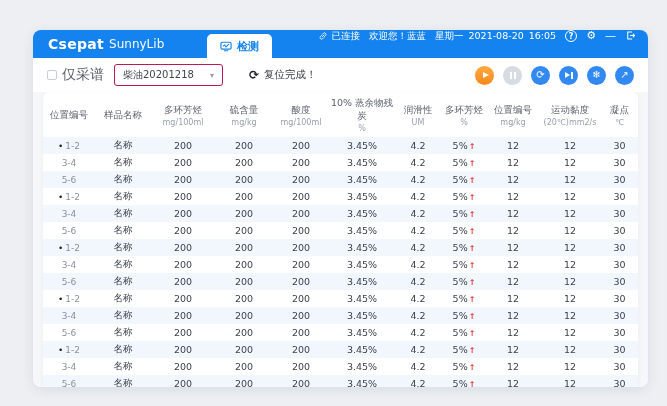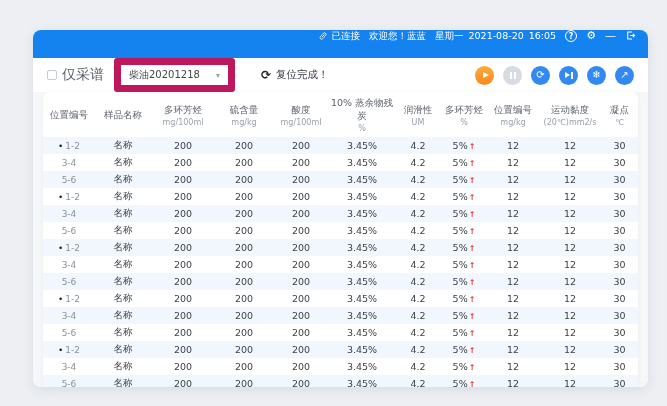--- a/index.html
+++ b/index.html
@@ -25,21 +25,21 @@
   .conn { display:flex; align-items:center; gap:4px; }
   .datetime { display:flex; gap:5px; }
   .help-circle { width:12px; height:12px; border:1px solid #fff; border-radius:50%;
                  font-size:8px; display:flex; align-items:center; justify-content:center; font-weight:700; }
   .bar-ico { font-size:11px; line-height:1; cursor:pointer; }
 
   
   .toolbar { height:34px; display:flex; align-items:center; padding:0 14px; background:#fff; }
   .checkbox { width:10px; height:10px; border:1px solid #c7cdd6; border-radius:2px; background:#fff; }
   .cb-label { font-size:14px; color:#5a5f68; margin:0 10px 0 5px; }
-  .select { display:flex; align-items:center; gap:16px; border:7px solid #be185d; border-radius:3px;
+  .select { display:flex; align-items:center; gap:16px; border:1px solid #be185d; border-radius:3px;
             padding:3px 8px; font-size:10px; color:#41454d; cursor:pointer; background:#fff; }
   .select .caret { color:#9aa1ab; font-size:8px; }
   .reset { display:flex; align-items:center; gap:5px; margin-left:26px; font-size:10.5px; color:#32363d; }
   .reset-ico { font-size:12px; font-weight:700; color:#1f232a; }
   .actions { margin-left:auto; display:flex; align-items:center; gap:9px; }
   .abtn { width:19px; height:19px; border-radius:50%; display:flex; align-items:center;
           justify-content:center; color:#fff; cursor:pointer; border:none; }
   .abtn.blue   { background:#3289f2; }
   .abtn.orange { background:linear-gradient(180deg,#ffab3d,#f8871d); }
   .abtn.gray   { background:#d7dbe2; }
@@ -76,22 +76,36 @@
   th:nth-child(9), td:nth-child(9){ width:52px; }
   th:nth-child(10),td:nth-child(10){ width:62px; }
   th:nth-child(11),td:nth-child(11){ width:37px; }
 </style>
 </head>
 <body>
 
 <div class="window">
 
   <div class="appbar">
+    <div class="brand">
+      <span class="brand-main">Csepat</span>
+      <span class="brand-sub">SunnyLib</span>
+    </div>
 
     <div class="tabs">
+      <div class="tab active">
+        <span>
+          <svg width="12" height="11" viewBox="0 0 14 13">
+            <rect x="1" y="1.5" width="12" height="8" rx="1.5" fill="none" stroke="#1583ef" stroke-width="1.4"></rect>
+            <path d="M3.5 6.2 L5.5 4.6 L7 7 L10.5 3.8" fill="none" stroke="#1583ef" stroke-width="1.2"></path>
+            <path d="M4.5 11.5 H9.5" stroke="#1583ef" stroke-width="1.4"></path>
+          </svg>
+        </span>
+        <span>检测</span>
+      </div>
     </div>
 
     <div class="appbar-right">
       <span class="conn">
         <span>
           <svg width="10" height="10" viewBox="0 0 14 14">
             <path d="M6 8 L8.6 5.4 M5 6.2 L3.4 7.8 a2.2 2.2 0 0 0 3.1 3.1 L8.1 9.3 M6 4.8 L7.6 3.2 a2.2 2.2 0 0 1 3.1 3.1 L9.1 7.9" fill="none" stroke="#fff" stroke-width="1.2" stroke-linecap="round"></path>
           </svg>
         </span>
         <span>已连接</span>

